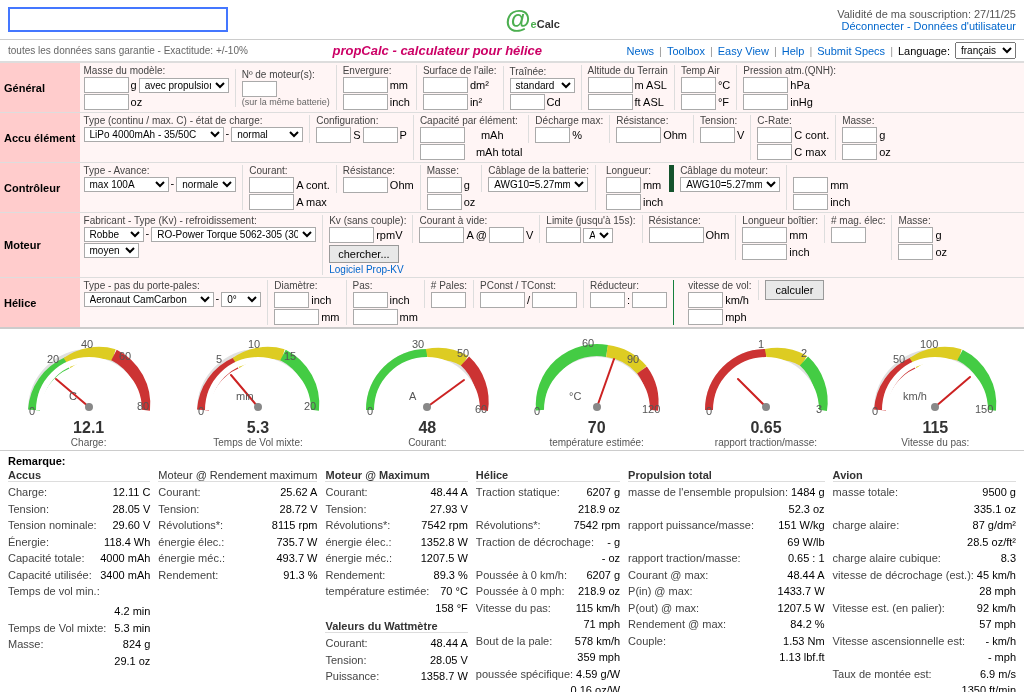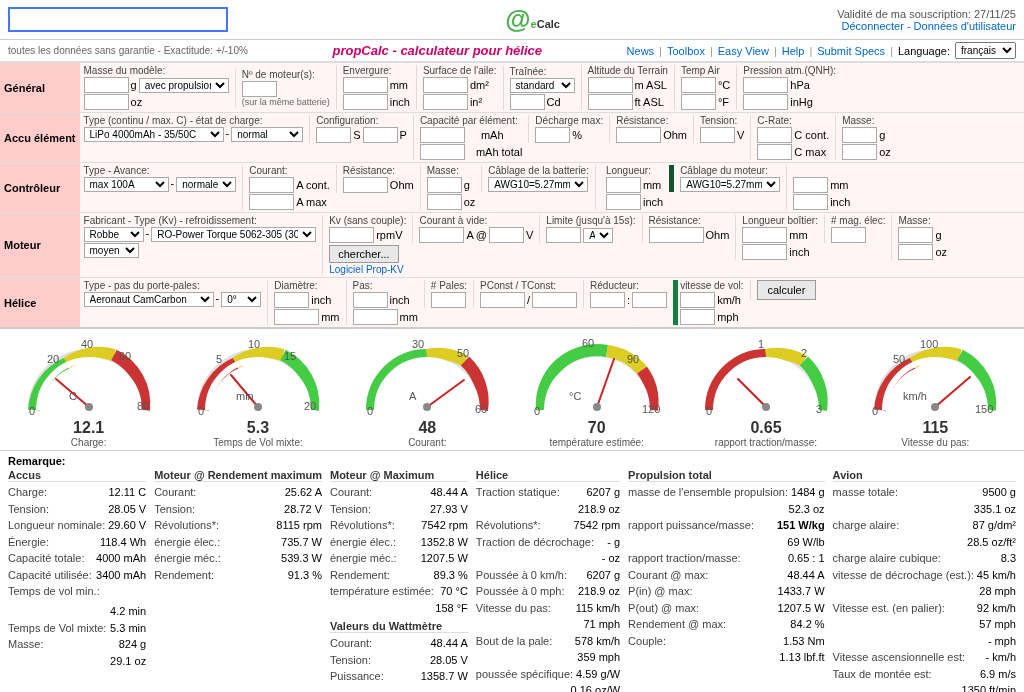--- a/index.html
+++ b/index.html
@@ -458,21 +458,21 @@
             </div>
           </div>
           <div style="border-left:1px solid #ddd; padding-left:6px;">
             <div class="inline-label">Réducteur:</div>
             <div style="display:flex; align-items:center; gap:2px;">
               <input class="inp inp-w35" type="text" style="">
               <span>:</span>
               <input class="inp inp-w35" type="text" style="">
             </div>
           </div>
-          <div style="border-left:5px solid #15803d; padding-left:2px;">
+          <div style="border-left:1px solid #15803d; padding-left:14px;">
             <div class="inline-label">vitesse de vol:</div>
             <div style="display:flex; align-items:center; gap:2px;">
               <input class="inp inp-w35" type="text" style="">
               <span>km/h</span>
             </div>
             <div style="display:flex; align-items:center; gap:2px; margin-top:1px;">
               <input class="inp inp-w35" type="text" style="">
               <span>mph</span>
             </div>
           </div>
@@ -633,21 +633,21 @@
           <div style="font-weight: bold; color: rgb(51, 51, 51); border-bottom: 1px solid rgb(221, 221, 221); margin-bottom: 2px; font-size: 11px; white-space: nowrap;">Accus</div>
           <div style="display: flex; justify-content: space-between; gap: 3px; padding: 0px; line-height: 1.5;">
             <span style="color: rgb(68, 68, 68); white-space: nowrap;">Charge:</span>
             <span style="color: rgb(0, 0, 0); font-weight: 500; text-align: right; white-space: nowrap;">12.11 C</span>
           </div>
           <div style="display: flex; justify-content: space-between; gap: 3px; padding: 0px; line-height: 1.5;">
             <span style="color: rgb(68, 68, 68); white-space: nowrap;">Tension:</span>
             <span style="color: rgb(0, 0, 0); font-weight: 500; text-align: right; white-space: nowrap;">28.05 V</span>
           </div>
           <div style="display: flex; justify-content: space-between; gap: 3px; padding: 0px; line-height: 1.5;">
-            <span style="color: rgb(68, 68, 68); white-space: nowrap;">Longueur nominale:</span>
+            <span style="color: rgb(68, 68, 68); white-space: nowrap;">Tension nominale:</span>
             <span style="color: rgb(0, 0, 0); font-weight: 500; text-align: right; white-space: nowrap;">29.60 V</span>
           </div>
           <div style="display: flex; justify-content: space-between; gap: 3px; padding: 0px; line-height: 1.5;">
             <span style="color: rgb(68, 68, 68); white-space: nowrap;">Énergie:</span>
             <span style="color: rgb(0, 0, 0); font-weight: 500; text-align: right; white-space: nowrap;">118.4 Wh</span>
           </div>
           <div style="display: flex; justify-content: space-between; gap: 3px; padding: 0px; line-height: 1.5;">
             <span style="color: rgb(68, 68, 68); white-space: nowrap;">Capacité totale:</span>
             <span style="color: rgb(0, 0, 0); font-weight: 500; text-align: right; white-space: nowrap;">4000 mAh</span>
           </div>
@@ -666,40 +666,40 @@
           <div style="display: flex; justify-content: space-between; gap: 3px; padding: 0px; line-height: 1.5;">
             <span style="color: rgb(68, 68, 68); white-space: nowrap;">Masse:</span>
             <span style="color: rgb(0, 0, 0); font-weight: 500; text-align: right; white-space: nowrap;">824 g</span>
           </div>
           <div style="display: flex; justify-content: space-between; gap: 3px; padding: 0px; line-height: 1.5;">
             <span style="color: rgb(68, 68, 68); white-space: nowrap;"></span>
             <span style="color: rgb(0, 0, 0); font-weight: 500; text-align: right; white-space: nowrap;">29.1 oz</span>
           </div>
         </div>
         <div>
-          <div style="font-weight: bold; color: rgb(51, 51, 51); border-bottom: 1px solid rgb(221, 221, 221); margin-bottom: 2px; font-size: 11px; white-space: nowrap;">Moteur @ Rendement maximum</div>
+          <div style="font-weight: normal; color: rgb(51, 51, 51); border-bottom: 1px solid rgb(221, 221, 221); margin-bottom: 2px; font-size: 11px; white-space: nowrap;">Moteur @ Rendement maximum</div>
           <div style="display: flex; justify-content: space-between; gap: 3px; padding: 0px; line-height: 1.5;">
             <span style="color: rgb(68, 68, 68); white-space: nowrap;">Courant:</span>
             <span style="color: rgb(0, 0, 0); font-weight: 500; text-align: right; white-space: nowrap;">25.62 A</span>
           </div>
           <div style="display: flex; justify-content: space-between; gap: 3px; padding: 0px; line-height: 1.5;">
             <span style="color: rgb(68, 68, 68); white-space: nowrap;">Tension:</span>
             <span style="color: rgb(0, 0, 0); font-weight: 500; text-align: right; white-space: nowrap;">28.72 V</span>
           </div>
           <div style="display: flex; justify-content: space-between; gap: 3px; padding: 0px; line-height: 1.5;">
             <span style="color: rgb(68, 68, 68); white-space: nowrap;">Révolutions*:</span>
             <span style="color: rgb(0, 0, 0); font-weight: 500; text-align: right; white-space: nowrap;">8115 rpm</span>
           </div>
           <div style="display: flex; justify-content: space-between; gap: 3px; padding: 0px; line-height: 1.5;">
             <span style="color: rgb(68, 68, 68); white-space: nowrap;">énergie élec.:</span>
             <span style="color: rgb(0, 0, 0); font-weight: 500; text-align: right; white-space: nowrap;">735.7 W</span>
           </div>
           <div style="display: flex; justify-content: space-between; gap: 3px; padding: 0px; line-height: 1.5;">
             <span style="color: rgb(68, 68, 68); white-space: nowrap;">énergie méc.:</span>
-            <span style="color: rgb(0, 0, 0); font-weight: 500; text-align: right; white-space: nowrap;">539.3 W</span>
+            <span style="color: rgb(0, 0, 0); font-weight: 500; text-align: right; white-space: nowrap;">493.7 W</span>
           </div>
           <div style="display: flex; justify-content: space-between; gap: 3px; padding: 0px; line-height: 1.5;">
             <span style="color: rgb(68, 68, 68); white-space: nowrap;">Rendement:</span>
             <span style="color: rgb(0, 0, 0); font-weight: 500; text-align: right; white-space: nowrap;">91.3 %</span>
           </div>
         </div>
         <div>
           <div style="font-weight: bold; color: rgb(51, 51, 51); border-bottom: 1px solid rgb(221, 221, 221); margin-bottom: 2px; font-size: 11px; white-space: nowrap;">Moteur @ Maximum</div>
           <div style="display: flex; justify-content: space-between; gap: 3px; padding: 0px; line-height: 1.5;">
             <span style="color: rgb(68, 68, 68); white-space: nowrap;">Courant:</span>
@@ -809,21 +809,21 @@
           <div style="display: flex; justify-content: space-between; gap: 3px; padding: 0px; line-height: 1.5;">
             <span style="color: rgb(68, 68, 68); white-space: nowrap;">masse de l'ensemble propulsion:</span>
             <span style="color: rgb(0, 0, 0); font-weight: 400; text-align: right; white-space: nowrap;">1484 g</span>
           </div>
           <div style="display: flex; justify-content: space-between; gap: 3px; padding: 0px; line-height: 1.5;">
             <span style="color: rgb(68, 68, 68); white-space: nowrap;"></span>
             <span style="color: rgb(0, 0, 0); font-weight: 500; text-align: right; white-space: nowrap;">52.3 oz</span>
           </div>
           <div style="display: flex; justify-content: space-between; gap: 3px; padding: 0px; line-height: 1.5;">
             <span style="color: rgb(68, 68, 68); white-space: nowrap;">rapport puissance/masse:</span>
-            <span style="color: rgb(0, 0, 0); font-weight: 700; text-align: right; white-space: nowrap;">151 W/kg</span>
+            <span style="color: rgb(0, 0, 0); font-weight: 400; text-align: right; white-space: nowrap;">151 W/kg</span>
           </div>
           <div style="display: flex; justify-content: space-between; gap: 3px; padding: 0px; line-height: 1.5;">
             <span style="color: rgb(68, 68, 68); white-space: nowrap;"></span>
             <span style="color: rgb(0, 0, 0); font-weight: 500; text-align: right; white-space: nowrap;">69 W/lb</span>
           </div>
           <div style="display: flex; justify-content: space-between; gap: 3px; padding: 0px; line-height: 1.5;">
             <span style="color: rgb(68, 68, 68); white-space: nowrap;">rapport traction/masse:</span>
             <span style="color: rgb(0, 0, 0); font-weight: 500; text-align: right; white-space: nowrap;">0.65 : 1</span>
           </div>
           <div style="display: flex; justify-content: space-between; gap: 3px; padding: 0px; line-height: 1.5;">
@@ -883,28 +883,28 @@
           </div>
           <div style="display: flex; justify-content: space-between; gap: 3px; padding: 0px; line-height: 1.5;">
             <span style="color: rgb(68, 68, 68); white-space: nowrap;">Vitesse est. (en palier):</span>
             <span style="color: rgb(0, 0, 0); font-weight: 500; text-align: right; white-space: nowrap;">92 km/h</span>
           </div>
           <div style="display: flex; justify-content: space-between; gap: 3px; padding: 0px; line-height: 1.5;">
             <span style="color: rgb(68, 68, 68); white-space: nowrap;"></span>
             <span style="color: rgb(0, 0, 0); font-weight: 500; text-align: right; white-space: nowrap;">57 mph</span>
           </div>
           <div style="display: flex; justify-content: space-between; gap: 3px; padding: 0px; line-height: 1.5;">
-            <span style="color: rgb(68, 68, 68); white-space: nowrap;"></span>
-            <span style="color: rgb(0, 0, 0); font-weight: 500; text-align: right; white-space: nowrap;">- mph</span>
-          </div>
-          <div style="display: flex; justify-content: space-between; gap: 3px; padding: 0px; line-height: 1.5;">
             <span style="color: rgb(68, 68, 68); white-space: nowrap;">Vitesse ascensionnelle est:</span>
             <span style="color: rgb(0, 0, 0); font-weight: 500; text-align: right; white-space: nowrap;">- km/h</span>
           </div>
           <div style="display: flex; justify-content: space-between; gap: 3px; padding: 0px; line-height: 1.5;">
+            <span style="color: rgb(68, 68, 68); white-space: nowrap;"></span>
+            <span style="color: rgb(0, 0, 0); font-weight: 500; text-align: right; white-space: nowrap;">- mph</span>
+          </div>
+          <div style="display: flex; justify-content: space-between; gap: 3px; padding: 0px; line-height: 1.5;">
             <span style="color: rgb(68, 68, 68); white-space: nowrap;">Taux de montée est:</span>
             <span style="color: rgb(0, 0, 0); font-weight: 500; text-align: right; white-space: nowrap;">6.9 m/s</span>
           </div>
           <div style="display: flex; justify-content: space-between; gap: 3px; padding: 0px; line-height: 1.5;">
             <span style="color: rgb(68, 68, 68); white-space: nowrap;"></span>
             <span style="color: rgb(0, 0, 0); font-weight: 500; text-align: right; white-space: nowrap;">1350 ft/min</span>
           </div>
         </div>
       </div>
   </div>

